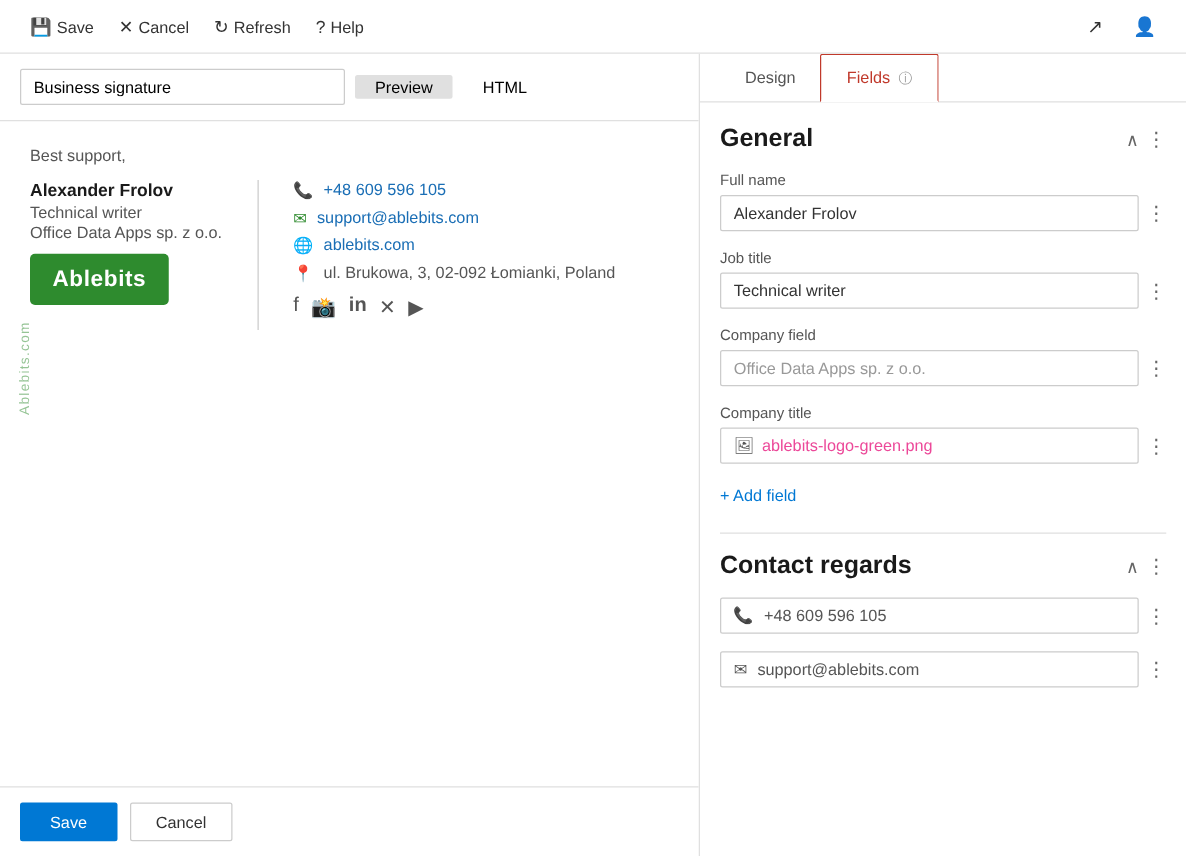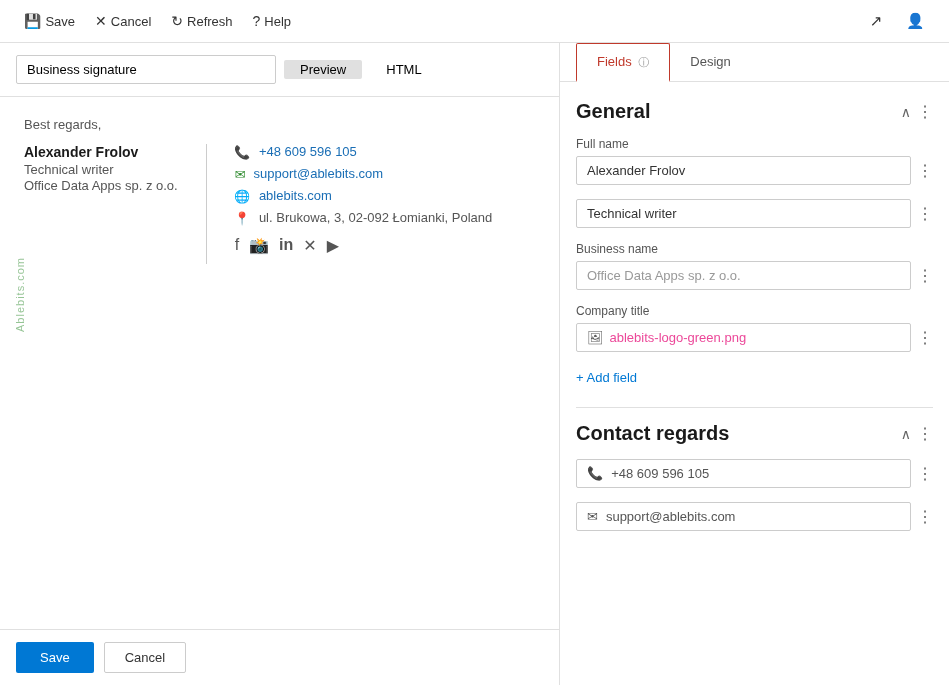--- a/index.html
+++ b/index.html
@@ -189,27 +189,28 @@
 
   <div class="left-panel">
 
     <div class="sig-title-bar">
       <input class="sig-name-input" type="text" value="Business signature" style="">
       <button class="preview-btn">Preview</button>
       <button class="html-btn">HTML</button>
     </div>
 
     <div class="sig-preview-area">
-      <div class="sig-greeting">Best regards,</div>
+      <div class="sig-greeting">Best support,</div>
       <div class="sig-content">
 
         <div class="sig-left">
           <div class="sig-name">Alexander Frolov</div>
           <div class="sig-job">Technical writer</div>
           <div class="sig-company">Office Data Apps sp. z o.o.</div>
+          <div class="sig-logo">Ablebits</div>
         </div>
 
         <div class="sig-divider"></div>
 
         <div class="sig-right">
           <div class="sig-contact-row">
             <span class="sig-contact-icon" style="color:#2e8b2e;">📞</span>
             <a class="sig-contact-link">+48 609 596 105</a>
           </div>
           <div class="sig-contact-row">
@@ -238,25 +239,25 @@
 
     <div class="sig-bottom-bar">
       <button class="save-btn">Save</button>
       <button class="cancel-btn-bottom">Cancel</button>
     </div>
   </div>
 
   <div class="right-panel">
 
     <div class="right-tabs">
+      <button class="right-tab">Design</button>
       <button class="right-tab active">
         <span>Fields</span>
         <span class="right-tab-info">ⓘ</span>
       </button>
-      <button class="right-tab">Design</button>
     </div>
 
     <div class="right-content">
 
       <div class="section-header">
         <span class="section-title">General</span>
         <div style="display:flex;align-items:center;">
           <span class="section-chevron">∧</span>
           <span class="section-dots">⋮</span>
         </div>
@@ -264,28 +265,29 @@
 
       <div class="field-group">
         <div class="field-label">Full name</div>
         <div class="field-row">
           <input class="field-input" type="text" value="Alexander Frolov" style="">
           <span class="field-dots">⋮</span>
         </div>
       </div>
 
       <div class="field-group">
+        <div class="field-label">Job title</div>
         <div class="field-row">
           <input class="field-input" type="text" value="Technical writer" style="">
           <span class="field-dots">⋮</span>
         </div>
       </div>
 
       <div class="field-group">
-        <div class="field-label">Business name</div>
+        <div class="field-label">Company field</div>
         <div class="field-row">
           <input class="field-input" type="text" placeholder="Office Data Apps sp. z o.o." style="">
           <span class="field-dots">⋮</span>
         </div>
       </div>
 
       <div class="field-group">
         <div class="field-label">Company title</div>
         <div class="field-row">
           <div class="field-input-logo">

